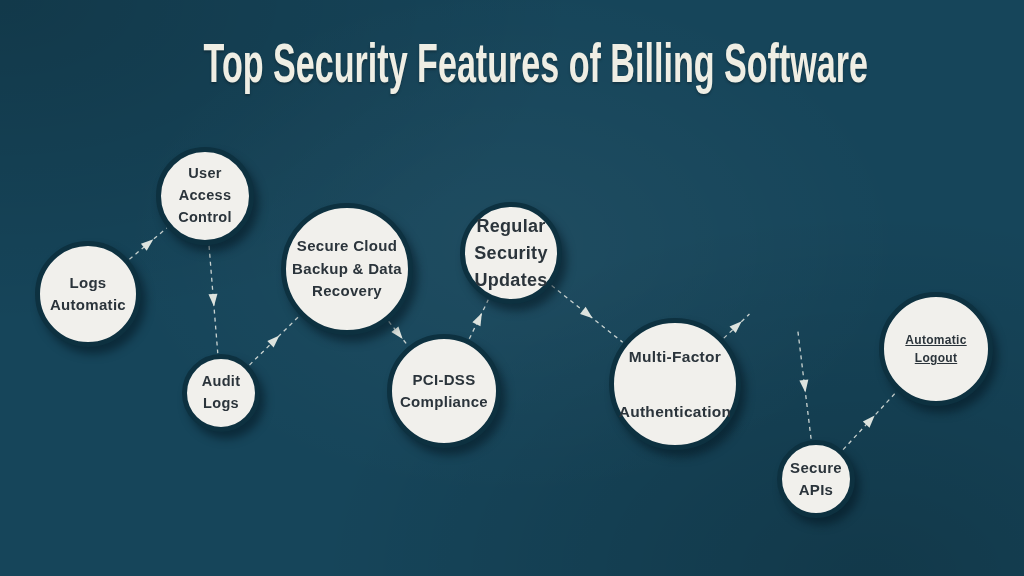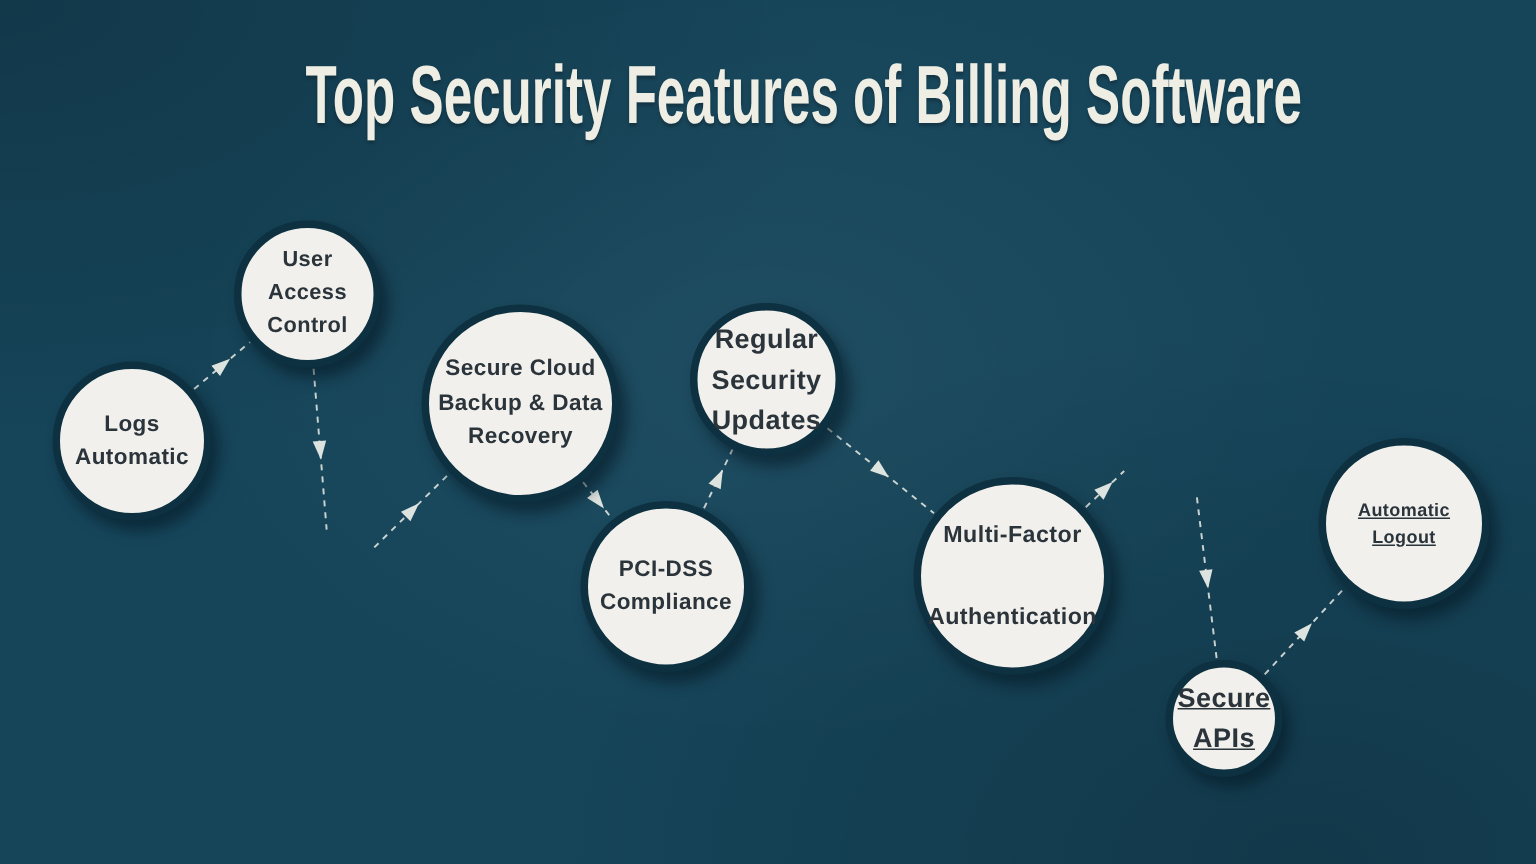--- a/index.html
+++ b/index.html
@@ -97,39 +97,43 @@
 
 <div class="node" style="left: 35px; top: 241px; width: 106px; height: 106px; font-size: 15px;">
       <div class="line">Logs</div>
       <div class="line">Automatic</div>
     </div>
     <div class="node" style="left: 156px; top: 147px; width: 98px; height: 98px; font-size: 14.5px;">
       <div class="line">User</div>
       <div class="line">Access</div>
       <div class="line">Control</div>
     </div>
+    <div class="node" style="left: 182px; top: 354px; width: 78px; height: 78px; font-size: 14.5px;">
+      <div class="line">Audit</div>
+      <div class="line">Logs</div>
+    </div>
     <div class="node" style="left: 281px; top: 203px; width: 132px; height: 132px; font-size: 15px;">
       <div class="line">Secure Cloud</div>
       <div class="line">Backup &amp; Data</div>
       <div class="line">Recovery</div>
     </div>
     <div class="node" style="left: 387px; top: 334px; width: 114px; height: 114px; font-size: 15px;">
       <div class="line">PCI-DSS</div>
       <div class="line">Compliance</div>
     </div>
     <div class="node" style="left: 460px; top: 202px; width: 102px; height: 102px; font-size: 18px;">
       <div class="line">Regular</div>
       <div class="line">Security</div>
       <div class="line">Updates</div>
     </div>
     <div class="node" style="left: 609px; top: 318px; width: 132px; height: 132px; font-size: 15.5px; gap: 32px;">
       <div class="line">Multi-Factor</div>
       <div class="line">Authentication</div>
     </div>
-    <div class="node" style="left: 777px; top: 440px; width: 78px; height: 78px; font-size: 18px; text-decoration: underline;">
+    <div class="node" style="left: 777px; top: 440px; width: 78px; height: 78px; font-size: 15px;">
       <div class="line">Secure</div>
       <div class="line">APIs</div>
     </div>
     <div class="node" style="left: 879px; top: 292px; width: 114px; height: 114px; font-size: 12px; text-decoration: underline;">
       <div class="line">Automatic</div>
       <div class="line">Logout</div>
     </div>
   </div>
 
 </body></html>

